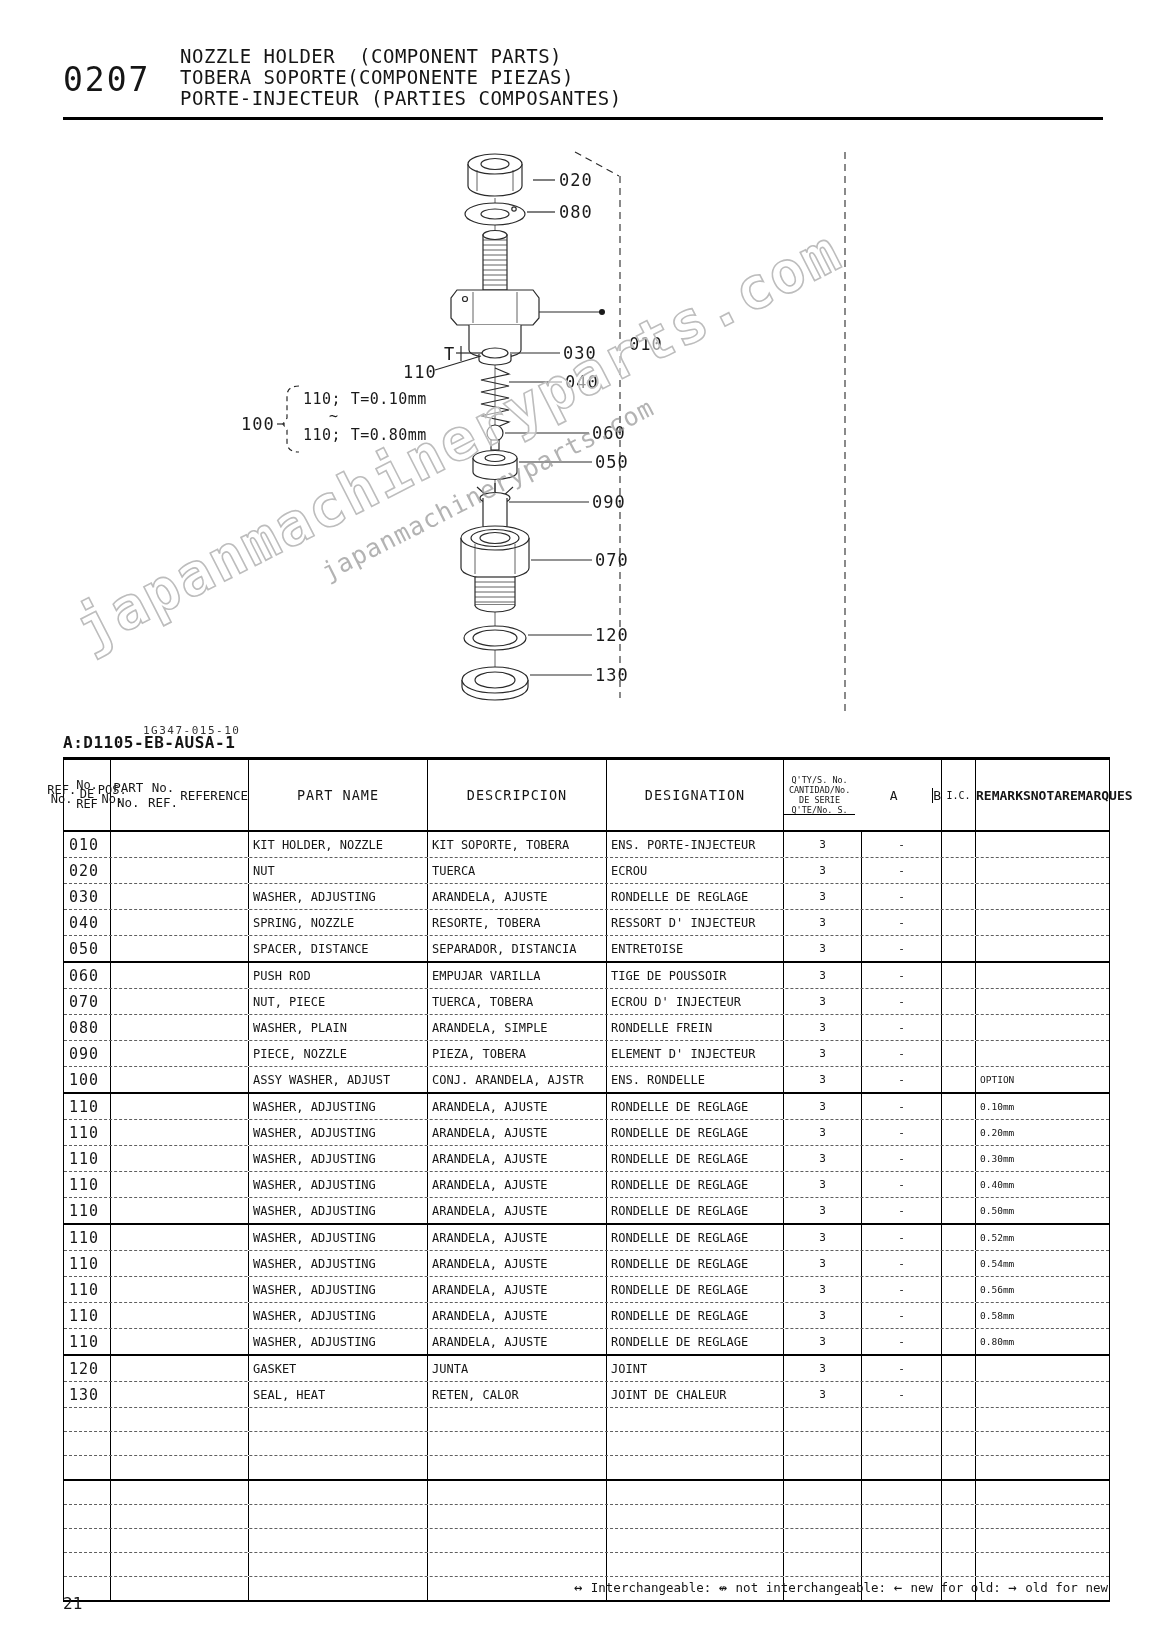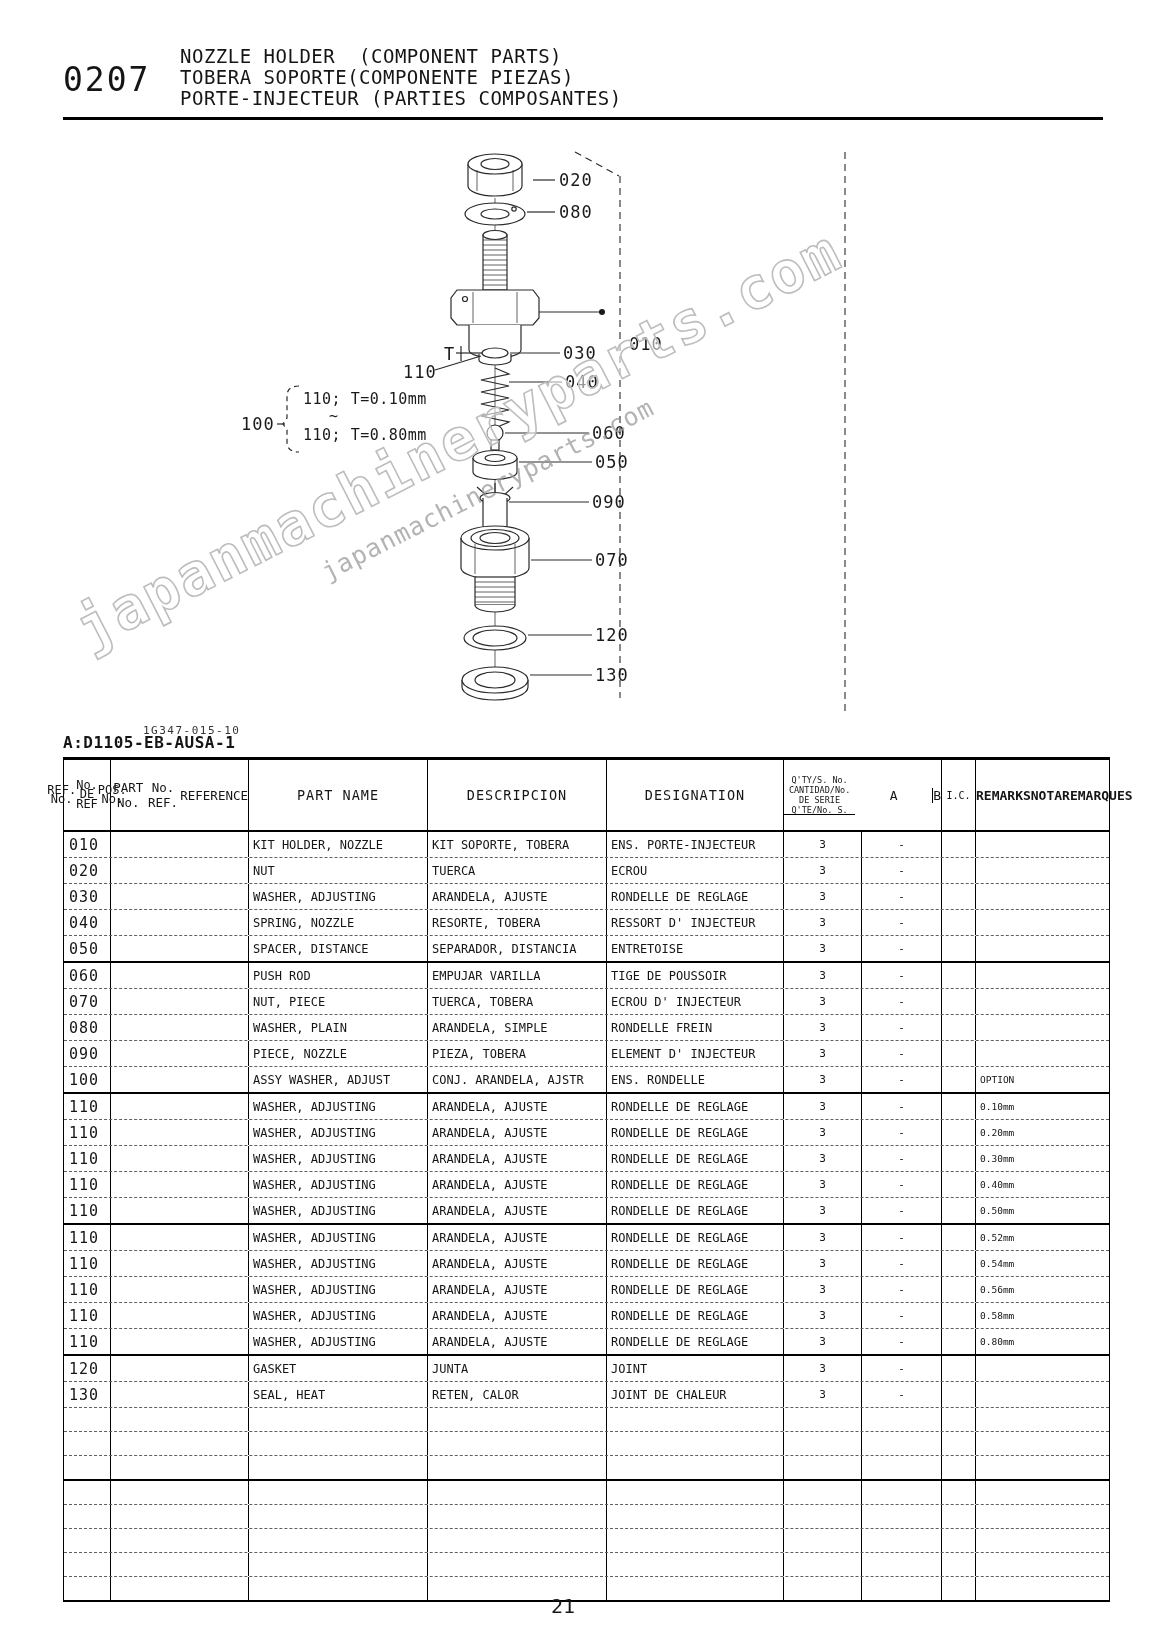--- a/index.html
+++ b/index.html
@@ -60,21 +60,21 @@
   .cell{border-right:1px solid #000;display:flex;align-items:center;overflow:hidden;
         white-space:pre;padding-left:4px;font-size:12px;box-sizing:border-box;}
   .cell:last-child{border-right:none;}
   .c-ref{font-size:15px;letter-spacing:1px;padding-left:5px;}
   .c-a,.c-b{justify-content:center;padding-left:0;font-size:11px;}
   .c-remarks{font-size:9.5px;}
 
   
   .legend{position:absolute;top:1579px;left:63px;width:1045px;text-align:right;font-size:12.5px;white-space:pre;}
   .legend .sym{font-size:14px;}
-  .page-number{position:absolute;top:1594px;left:63px;width:1000px;text-align:center;font-size:20px;}
+  .page-number{position:absolute;top:1594px;left:63px;width:1000px;font-size:16px;}
 </style>
 </head>
 <body>
 
 <div class="page">
 
   <div class="hdr">
     <div class="hdr-code">0207</div>
     <div class="hdr-titles">
       <div class="hdr-title">NOZZLE HOLDER  (COMPONENT PARTS)</div>
@@ -574,15 +574,16 @@
           <div class="cell c-desc"></div>
           <div class="cell c-desig"></div>
           <div class="cell c-a"></div>
           <div class="cell c-b"></div>
           <div class="cell c-ic"></div>
           <div class="cell c-remarks"></div>
         </div>
       </div>
   </div>
 
+  <div class="legend"><span class="sym">↔ </span><span>Interchangeable: </span><span class="sym">↮ </span><span>not interchangeable: </span><span class="sym">← </span><span>new for old: </span><span class="sym">→ </span><span>old for new</span></div>
   <div class="page-number">21</div>
 
 </div>
 
 </body></html>

